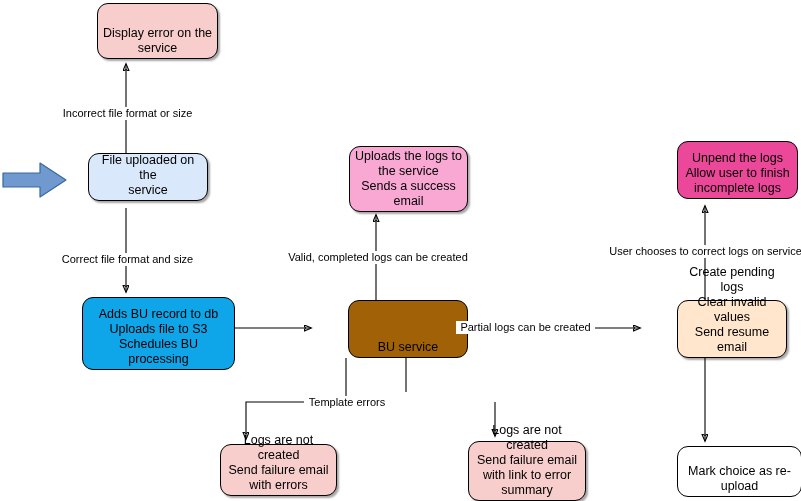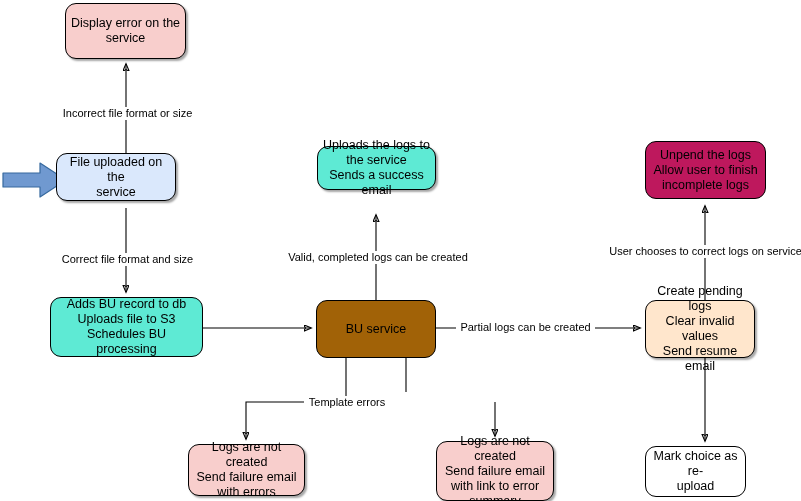--- a/index.html
+++ b/index.html
@@ -15,29 +15,30 @@
     background: #ffffff;
     font-family: "Liberation Sans", sans-serif;
     overflow: hidden;
   }
   .node {
     position: absolute;
     box-sizing: border-box;
     border: 1px solid #000000;
     border-radius: 11px;
     display: flex;
-    align-items: center;
+    align-items: flex-end;
     justify-content: center;
     text-align: center;
     font-size: 12.5px;
     line-height: 15px;
     color: #000000;
     padding: 2px 4px;
     white-space: pre-line;
     background: #ffffff;
+    margin-left: 32px;
   }
   .node.shadow {
     box-shadow: 2px 2px 2px rgba(0,0,0,0.35);
   }
   .edge-label {
     position: absolute;
     font-size: 11px;
     line-height: 13px;
     color: #000000;
     text-align: center;
@@ -105,38 +106,38 @@
   <div class="node shadow" style="left:65px; top:3px; width:121px; height:56px; background:#f8cecc;">
     <span>Display error on the
 service</span>
   </div>
 
   <div class="node shadow" style="left:56px; top:153px; width:120px; height:48px; background:#dae8fc;">
     <span>File uploaded on the
 service</span>
   </div>
 
-  <div class="node" style="left:50px; top:297px; width:153px; height:60px; background:#5eead4;">
+  <div class="node" style="left:50px; top:297px; width:153px; height:73px; background:#0ea5e9;">
     <span>Adds BU record to db
 Uploads file to S3
 Schedules BU processing</span>
   </div>
 
-  <div class="node shadow" style="left:317px; top:146px; width:119px; height:44px; background:#5eead4;">
+  <div class="node shadow" style="left:317px; top:146px; width:119px; height:66px; background:#f9a8d4;">
     <span>Uploads the logs to
 the service
 Sends a success
 email</span>
   </div>
 
   <div class="node" style="left:316px; top:300px; width:120px; height:58px; background:#a16207;">
     <span>BU service</span>
   </div>
 
-  <div class="node" style="left:645px; top:141px; width:121px; height:58px; background:#be185d;">
+  <div class="node" style="left:645px; top:141px; width:121px; height:58px; background:#ec4899;">
     <span>Unpend the logs
 Allow user to finish
 incomplete logs</span>
   </div>
 
   <div class="node shadow" style="left:645px; top:300px; width:110px; height:58px; background:#ffe6cc;">
     <span>Create pending logs
 Clear invalid values
 Send resume email</span>
   </div>
@@ -147,21 +148,21 @@
 with errors</span>
   </div>
 
   <div class="node shadow" style="left:436px; top:441px; width:118px; height:60px; background:#f8cecc;">
     <span>Logs are not created
 Send failure email
 with link to error
 summary</span>
   </div>
 
-  <div class="node" style="left:645px; top:446px; width:101px; height:51px; background:#ffffff;">
+  <div class="node" style="left:645px; top:446px; width:125px; height:51px; background:#ffffff;">
     <span>Mark choice as re-
 upload</span>
   </div>
 
   <div class="edge-label" style="left:58px; top:107px; width:135px;">Incorrect file format or size</div>
 
   <div class="edge-label" style="left:58px; top:253px; width:135px;">Correct file format and size</div>
 
   <div class="edge-label" style="left:283px; top:251px; width:186px;">Valid, completed logs can be created</div>
 

